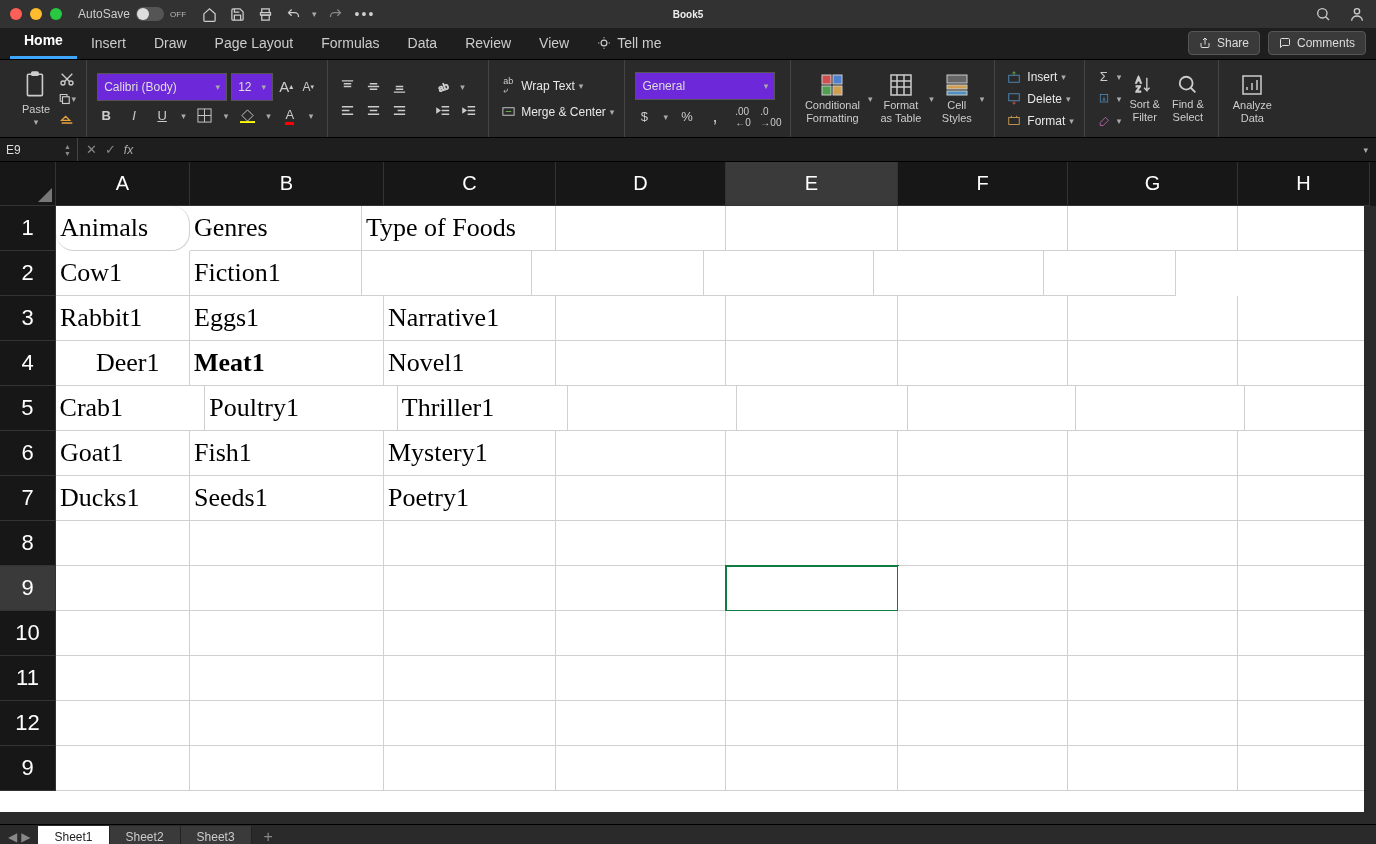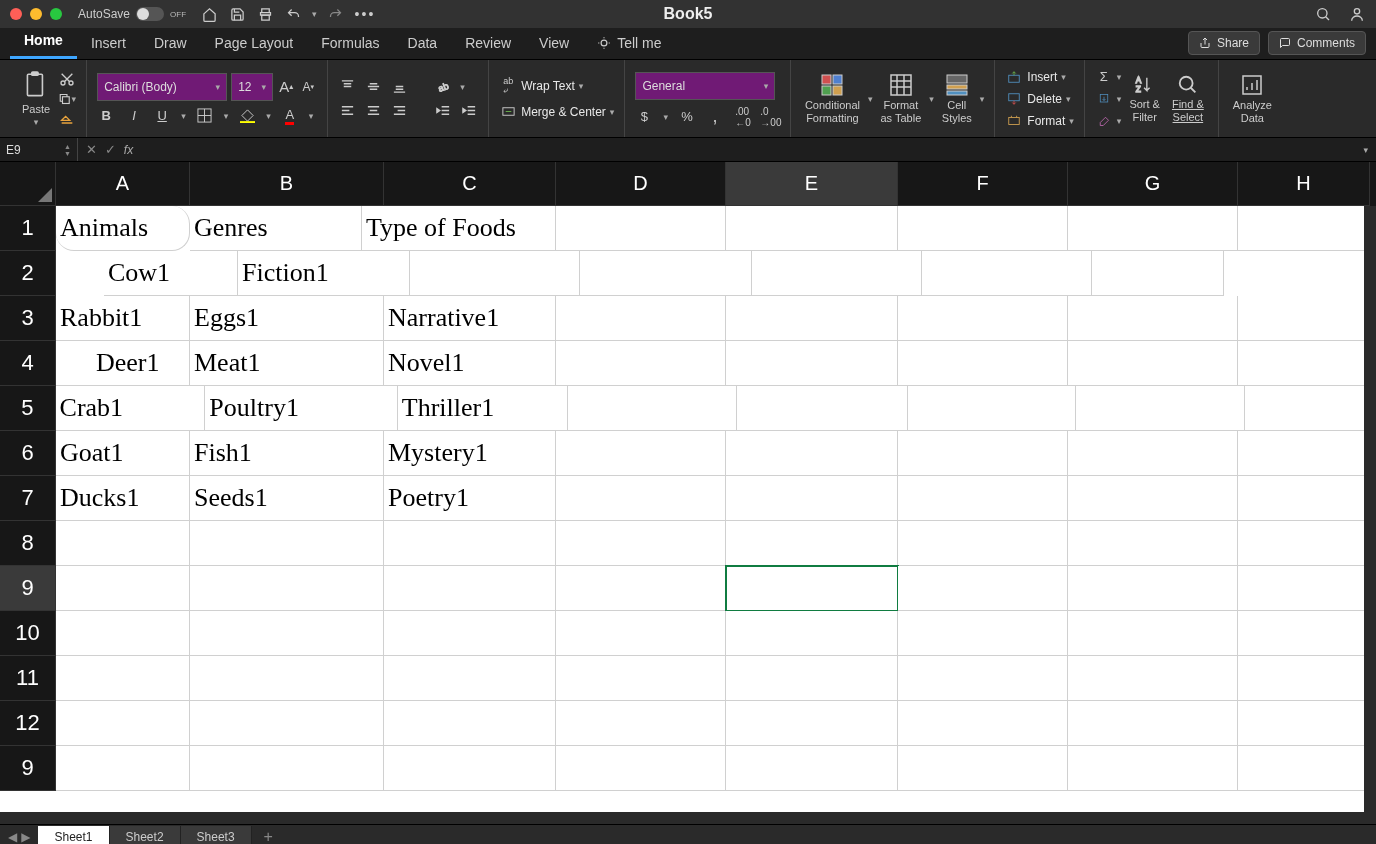--- a/index.html
+++ b/index.html
@@ -7,41 +7,41 @@
   
   
   .titlebar { height: 28px; background: #323232; display:flex; align-items:center; padding:0 10px; position:relative;}
   .traffic { display:flex; gap:8px; }
   .traffic span { width:12px; height:12px; border-radius:50%; display:inline-block;}
   .tr-red{background:#ff5f57;} .tr-yel{background:#febc2e;} .tr-grn{background:#28c840;}
   .autosave { margin-left:16px; font-size:12px; display:flex; align-items:center; gap:6px; color:#ccc;}
   .toggle { width:28px; height:14px; border-radius:7px; background:#555; position:relative;}
   .toggle::after{content:"";position:absolute;left:1px;top:1px;width:12px;height:12px;border-radius:50%;background:#ddd;}
   .toggle-label{font-size:8px;color:#bbb;}
-  .titlebar-center { position:absolute; left:50%; transform:translateX(-50%); font-size:16px; font-weight:600; color:#eee;}
+  .titlebar-center { position:absolute; left:50%; transform:translateX(-50%); font-size:10px; font-weight:600; color:#eee;}
   .titlebar-right { margin-left:auto; display:flex; gap:16px; color:#ccc; }
   .tb-icons { display:flex; gap:10px; margin-left:14px; color:#ccc; font-size:14px; align-items:center;}
   .dots{letter-spacing:2px;}
   
   
   .tabs { height:32px; background:#1e1e1e; display:flex; align-items:flex-end; padding:0 10px; border-bottom:1px solid #000;}
   .tab { font-size:14px; color:#ccc; padding:6px 14px 8px; cursor:pointer;}
   .tab.active { color:#fff; border-bottom:3px solid #3ea6ff; font-weight:600; }
   .tabs-right { margin-left:auto; display:flex; gap:8px; padding-bottom:4px;}
   .pill { background:#3a3a3a; border:1px solid #555; border-radius:4px; font-size:12px; padding:4px 10px; display:flex; align-items:center; gap:6px; color:#ddd;}
   
   
   .ribbon { background:#2a2a2a; height:78px; display:flex; align-items:stretch; padding:0 8px; gap:0; border-bottom:1px solid #000;}
   .group { display:flex; align-items:center; gap:4px; padding:4px 10px; border-right:1px solid #444;}
   .group:last-child{border-right:none;}
   .vstack{display:flex;flex-direction:column;gap:2px;align-items:flex-start;}
   .hstack{display:flex;align-items:center;gap:4px;}
   .ribbon-btn{font-size:11px;color:#ccc;display:flex;flex-direction:column;align-items:center;gap:2px;padding:2px 4px;}
   .ribbon-btn svg{stroke:#ccc;}
-  .select{background:#701a75;border:1px solid #555;height:28px;font-size:12px;color:#ddd;padding:0 6px;display:flex;align-items:center;justify-content:space-between;gap:6px;}
+  .select{background:#6d28d9;border:1px solid #555;height:28px;font-size:12px;color:#ddd;padding:0 6px;display:flex;align-items:center;justify-content:space-between;gap:6px;}
   .select.font{width:130px;}
   .select.num{width:42px;}
   .select.format{width:140px;}
   .ic{width:18px;height:18px;display:inline-flex;align-items:center;justify-content:center;color:#ccc;font-size:13px;}
   .caret{font-size:9px;color:#aaa;}
   .big-label{font-size:11px;color:#ccc;text-align:center;line-height:1.1;}
   
   
   .fbar { height:24px; background:#1e1e1e; display:flex; align-items:center; border-bottom:1px solid #000;}
   .namebox{width:78px;height:100%;background:#1e1e1e;border-right:1px solid #444;font-size:12px;padding:0 6px;display:flex;align-items:center;color:#ddd;}
@@ -432,21 +432,21 @@
           <path d="M14 4v14l-3-3M14 18l3-3"></path>
         </svg>
       <span class="big-label" style="white-space:pre-line;">Sort &amp;
 Filter</span>
     </div>
     <div class="ribbon-btn">
       <svg width="22" height="22" viewBox="0 0 24 24" fill="none" stroke="#ccc" stroke-width="2">
           <circle cx="10" cy="10" r="7"></circle>
           <path d="M20 20l-5-5"></path>
         </svg>
-      <span class="big-label" style="white-space:pre-line;text-decoration:underline;">Find &amp;
+      <span class="big-label" style="white-space:pre-line;">Find &amp;
 Select</span>
     </div>
   </div>
 
   <div class="group" style="border-right:none;">
     <div class="ribbon-btn">
       <svg width="24" height="24" viewBox="0 0 24 24" fill="none" stroke="#5090c0" stroke-width="1.5">
           <rect x="3" y="3" width="18" height="18"></rect>
           <path d="M7 14v3M12 10v7M17 7v10"></path>
         </svg>
@@ -489,21 +489,21 @@
         <div class="cell" style="width: 172px;">Genres</div>
         <div class="cell" style="width: 194px;">Type of Foods</div>
         <div class="cell" style="width: 170px;"></div>
         <div class="cell" style="width: 172px;"></div>
         <div class="cell" style="width: 170px;"></div>
         <div class="cell" style="width: 170px;"></div>
         <div class="cell" style="width: 132px;"></div>
       </div>
       <div class="datarow">
         <div class="rowhead">2</div>
-        <div class="cell" style="width: 134px; margin-left: 48px;">Cow1</div>
+        <div class="cell" style="width: 134px;">Cow1</div>
         <div class="cell" style="width: 172px;">Fiction1</div>
         <div class="cell" style="width: 170px;"></div>
         <div class="cell" style="width: 172px;"></div>
         <div class="cell" style="width: 170px;"></div>
         <div class="cell" style="width: 170px;"></div>
         <div class="cell" style="width: 132px;"></div>
       </div>
       <div class="datarow">
         <div class="rowhead">3</div>
         <div class="cell" style="width: 134px;">Rabbit1</div>
@@ -511,21 +511,21 @@
         <div class="cell" style="width: 172px;">Narrative1</div>
         <div class="cell" style="width: 170px;"></div>
         <div class="cell" style="width: 172px;"></div>
         <div class="cell" style="width: 170px;"></div>
         <div class="cell" style="width: 170px;"></div>
         <div class="cell" style="width: 132px;"></div>
       </div>
       <div class="datarow">
         <div class="rowhead">4</div>
         <div class="cell" style="width: 134px; padding-left: 40px;">Deer1</div>
-        <div class="cell" style="width: 194px;">Meat1</div>
+        <div class="cell" style="width: 194px; font-weight: bold;">Meat1</div>
         <div class="cell" style="width: 172px;">Novel1</div>
         <div class="cell" style="width: 170px;"></div>
         <div class="cell" style="width: 172px;"></div>
         <div class="cell" style="width: 170px;"></div>
         <div class="cell" style="width: 170px;"></div>
         <div class="cell" style="width: 132px;"></div>
       </div>
       <div class="datarow">
         <div class="rowhead">5</div>
         <div class="cell" style="width: 151px;">Crab1</div>

